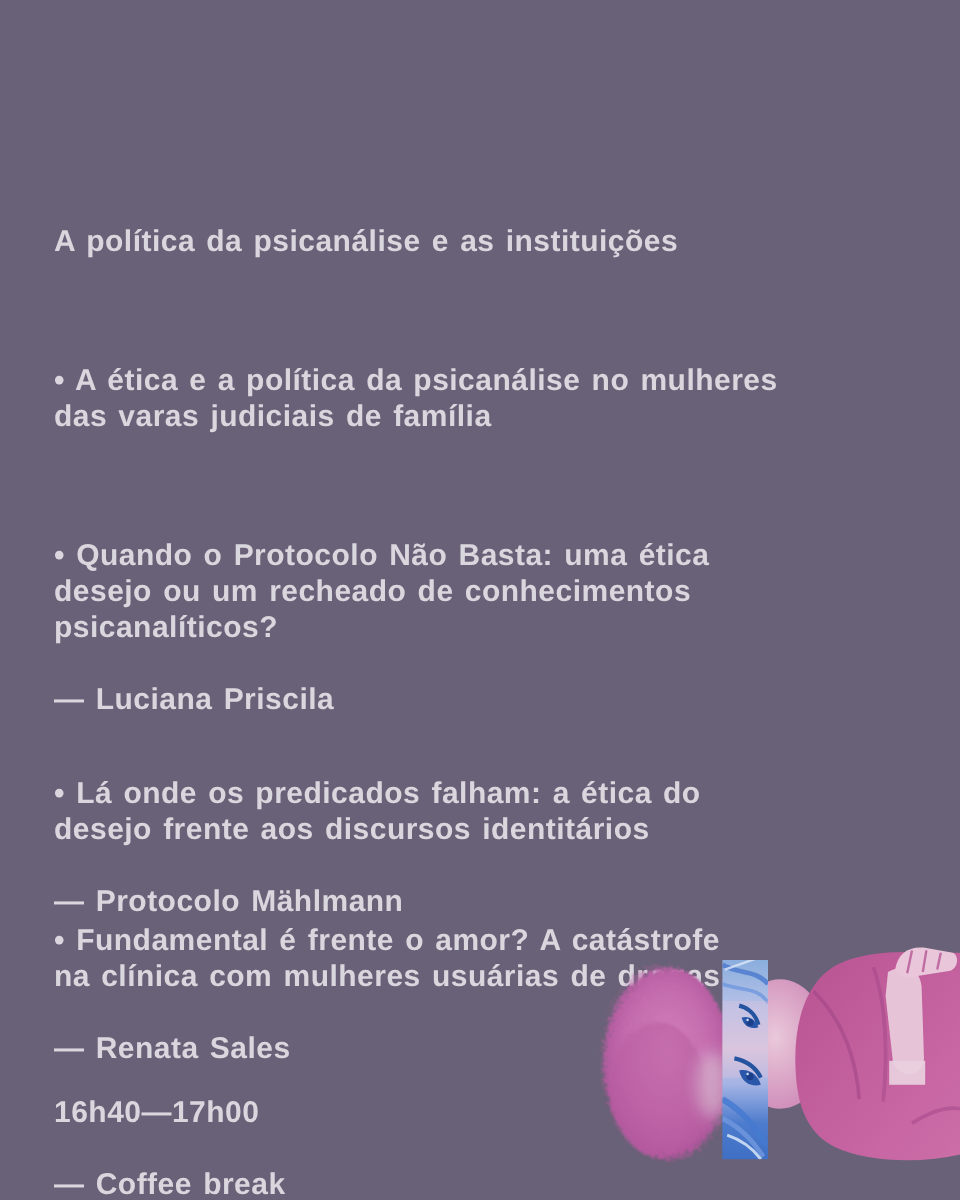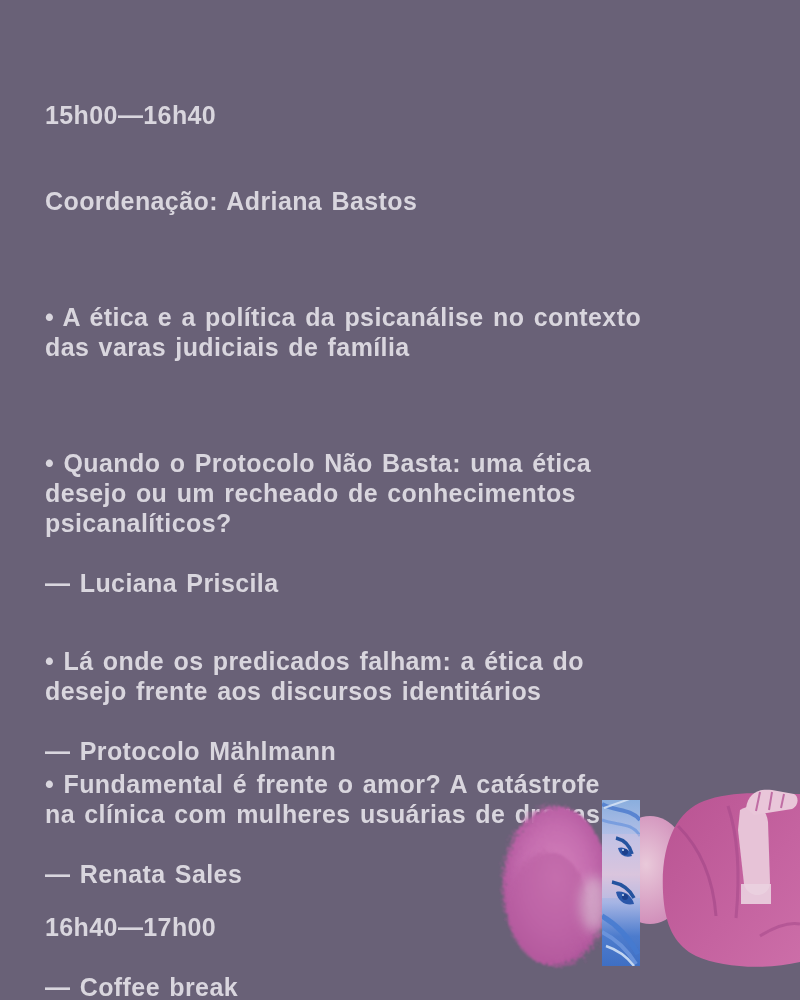--- a/index.html
+++ b/index.html
@@ -38,29 +38,28 @@
     width: 302px;
     height: 214px;
   }
 </style>
 </head>
 <body>
 
 <div class="poster">
 
   <div class="block" style="top:70px">
-    <div>15h00—16h40</div>
   </div>
 
   <div class="block" style="top:156px">
-    <div>Coordenação: Adriana Bastos</div>
+    <div>A política da psicanálise e as instituições</div>
   </div>
 
   <div class="block" style="top:272px">
-    <div>• A ética e a política da psicanálise no contexto
+    <div>• A ética e a política da psicanálise no mulheres
 das varas judiciais de família</div>
   </div>
 
   <div class="block" style="top:418px">
     <div>• Quando o Protocolo Não Basta: uma ética
 desejo ou um recheado de conhecimentos
 psicanalíticos?</div>
     <div>— Luciana Priscila</div>
   </div>
 

